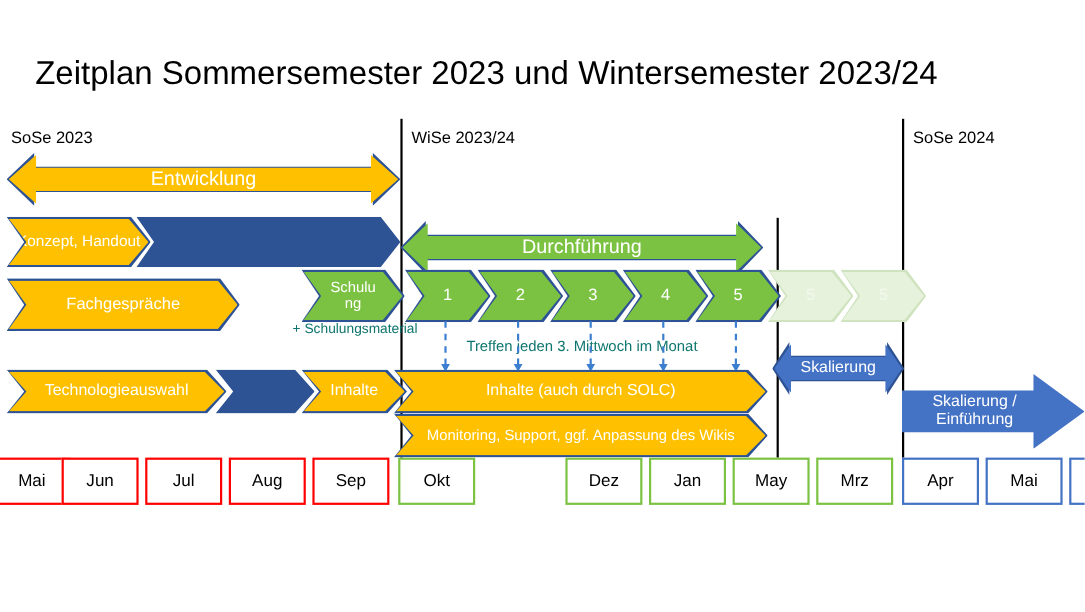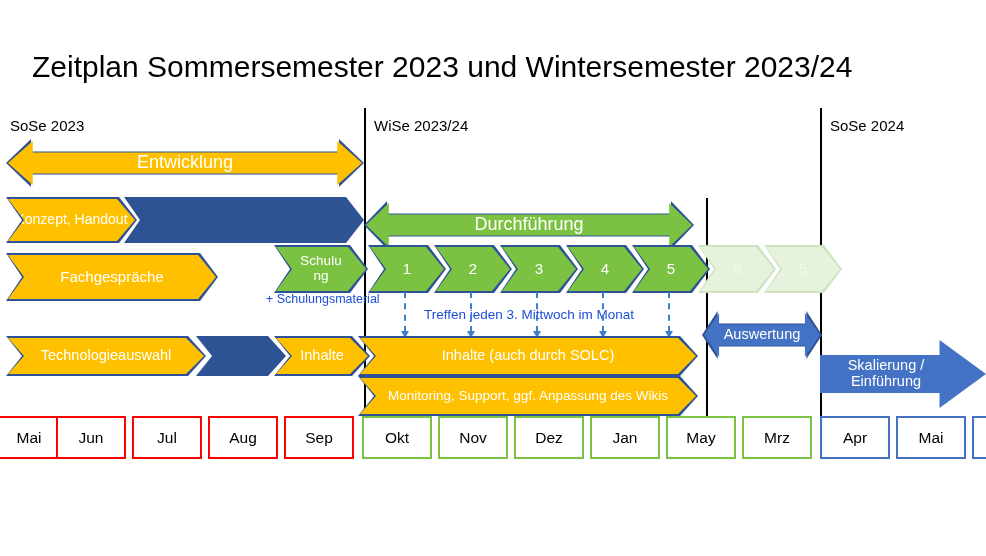--- a/index.html
+++ b/index.html
@@ -66,21 +66,21 @@
   .arrow-lr-wide{
     clip-path:polygon(0% 50%, 13% 0%, 13% 26%, 87% 26%, 87% 0%, 100% 50%, 87% 100%, 87% 74%, 13% 74%, 13% 100%);
   }
   .arrow-lr-wide-out{
     position:absolute;
     clip-path:polygon(0% 50%, 13% 0%, 13% 26%, 87% 26%, 87% 0%, 100% 50%, 87% 100%, 87% 74%, 13% 74%, 13% 100%);
     background:#2E5395;
   }
 
   
-  .note{position:absolute;font-size:12.5px;color:#1d4ed8;white-space:nowrap;}
+  .note{position:absolute;font-size:12.5px;color:#0f766e;white-space:nowrap;}
 
   
   .dash{position:absolute;width:0;border-left:2.2px dashed #3C7FD0;}
   .dash-head{
     position:absolute;width:0;height:0;
     border-left:4.5px solid transparent;border-right:4.5px solid transparent;
     border-top:7px solid #3C7FD0;
   }
 
   
@@ -206,21 +206,21 @@
     <span>Inhalte (auch durch SOLC)</span>
   </div>
 
   <div class="chev-out" style="left:358px;top:376px;width:340px;height:40px;"></div>
   <div class="shape chev c-yellow" style="left:360px;top:378px;width:336px;height:36px;font-size:13.5px;">
     <span>Monitoring, Support, ggf. Anpassung des Wikis</span>
   </div>
 
   <div class="arrow-lr-wide-out" style="left:702px;top:311px;width:120px;height:48px;"></div>
   <div class="shape arrow-lr-wide c-blue" style="left:704px;top:313px;width:116px;height:44px;font-size:14.5px;">
-    <span>Auswertung</span>
+    <span>Skalierung</span>
   </div>
 
   <div class="shape arrow-r c-blue" style="left:820px;top:340px;width:166px;height:68px;font-size:14.5px;">
     <span style="display:inline-block;max-width:96px;margin-right:34px;">Skalierung / Einführung</span>
   </div>
 
   <div class="month m-red" style="left:-6px;top:416px;width:70px;">
     <span>Mai</span>
     </div>
   <div class="month m-red" style="left:56px;top:416px;width:70px;">
@@ -231,23 +231,20 @@
     </div>
   <div class="month m-red" style="left:208px;top:416px;width:70px;">
     <span>Aug</span>
     </div>
   <div class="month m-red" style="left:284px;top:416px;width:70px;">
     <span>Sep</span>
     </div>
   <div class="month m-green" style="left:362px;top:416px;width:70px;">
     <span>Okt</span>
     </div>
-  <div class="month m-green" style="left:438px;top:416px;width:70px;">
-    <span>Nov</span>
-    </div>
   <div class="month m-green" style="left:514px;top:416px;width:70px;">
     <span>Dez</span>
     </div>
   <div class="month m-green" style="left:590px;top:416px;width:70px;">
     <span>Jan</span>
     </div>
   <div class="month m-green" style="left:666px;top:416px;width:70px;">
     <span>May</span>
     </div>
   <div class="month m-green" style="left:742px;top:416px;width:70px;">

